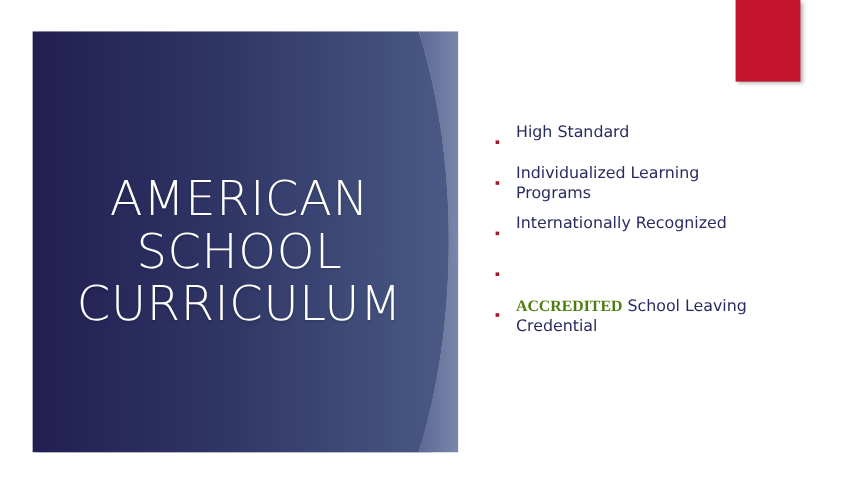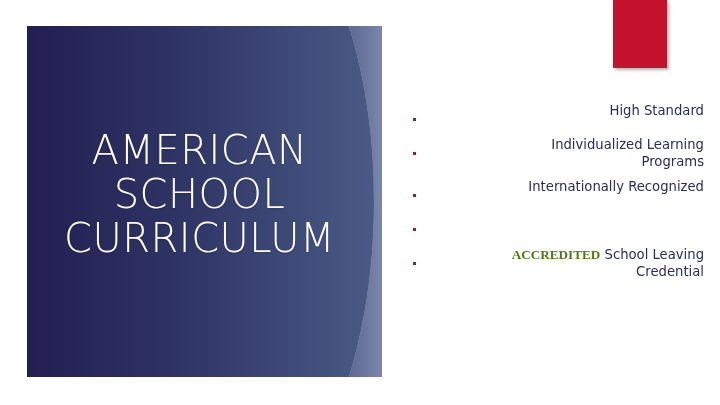--- a/index.html
+++ b/index.html
@@ -34,21 +34,21 @@
   #title-panel svg {
     position: absolute;
     left: 0; top: 0;
     width: 355px;
     height: 351px;
     display: block;
   }
   #title-text {
     position: absolute;
     left: 0;
-    top: 102px;
+    top: 118px;
     width: 345px;
     text-align: center;
     color: #ffffff;
     font-family: "DejaVu Sans", sans-serif;
     font-weight: 300;
     font-size: 40px;
     line-height: 44px;
     letter-spacing: 0.5px;
     white-space: pre-line;
     text-shadow: 0 1px 2px rgba(0,0,0,0.18);
@@ -94,21 +94,20 @@
     vertical-align: middle;
   }
   .bullet-text {
     flex: 1 1 auto;
     color: #2b2b63;
     font-family: "DejaVu Sans", sans-serif;
     font-size: 13.2px;
     line-height: 16.5px;
     font-weight: 400;
     white-space: pre-line;
-    text-align: right;
   }
   .bullet-text .accred {
     color: #4d7c0f;
     font-weight: bold;
     font-family: Liberation Serif, serif;
   }
 </style>
 </head>
 <body>
 

